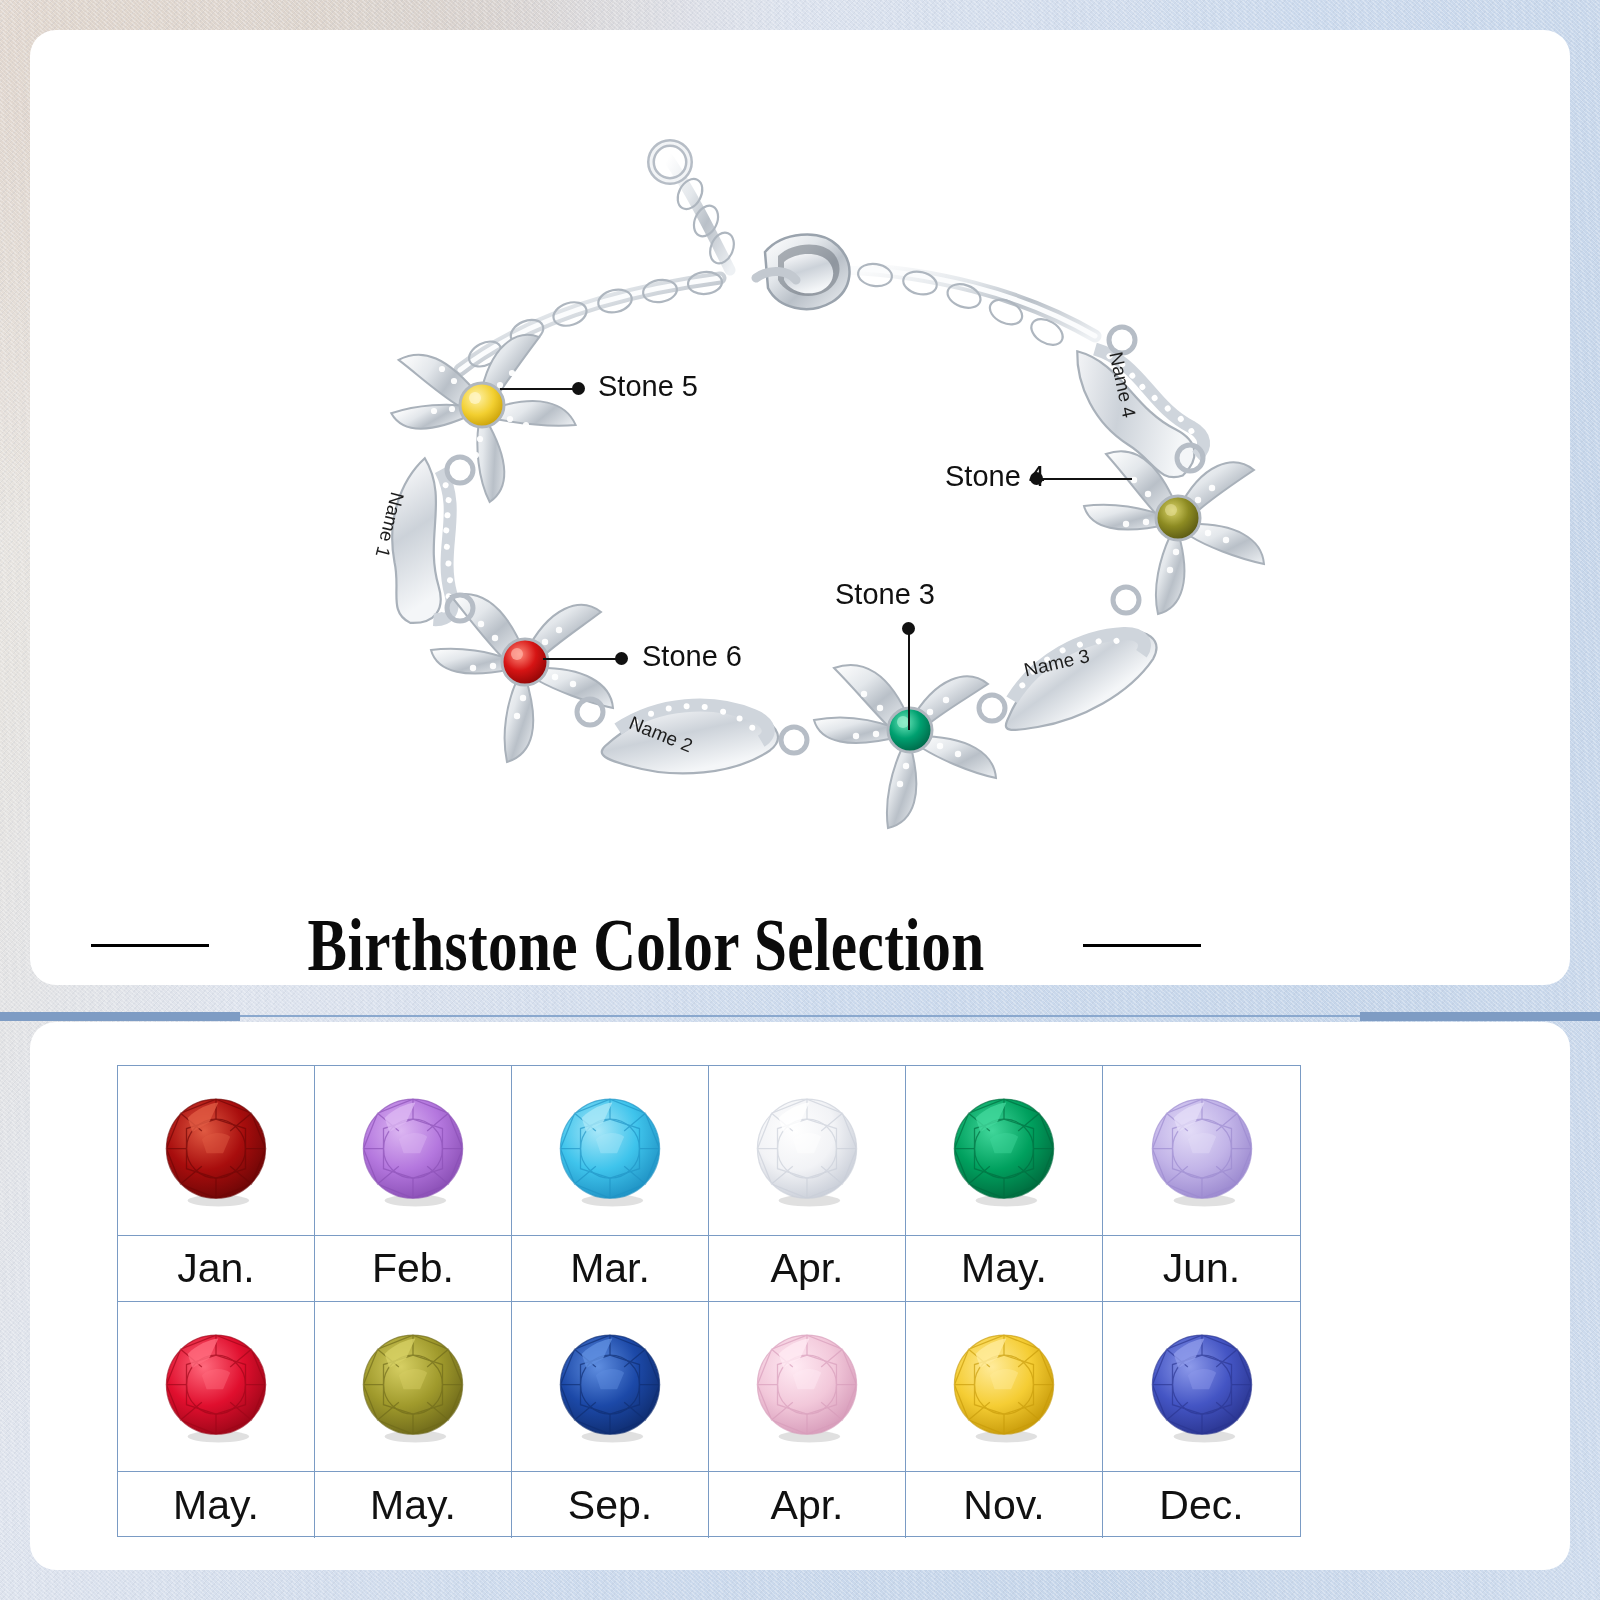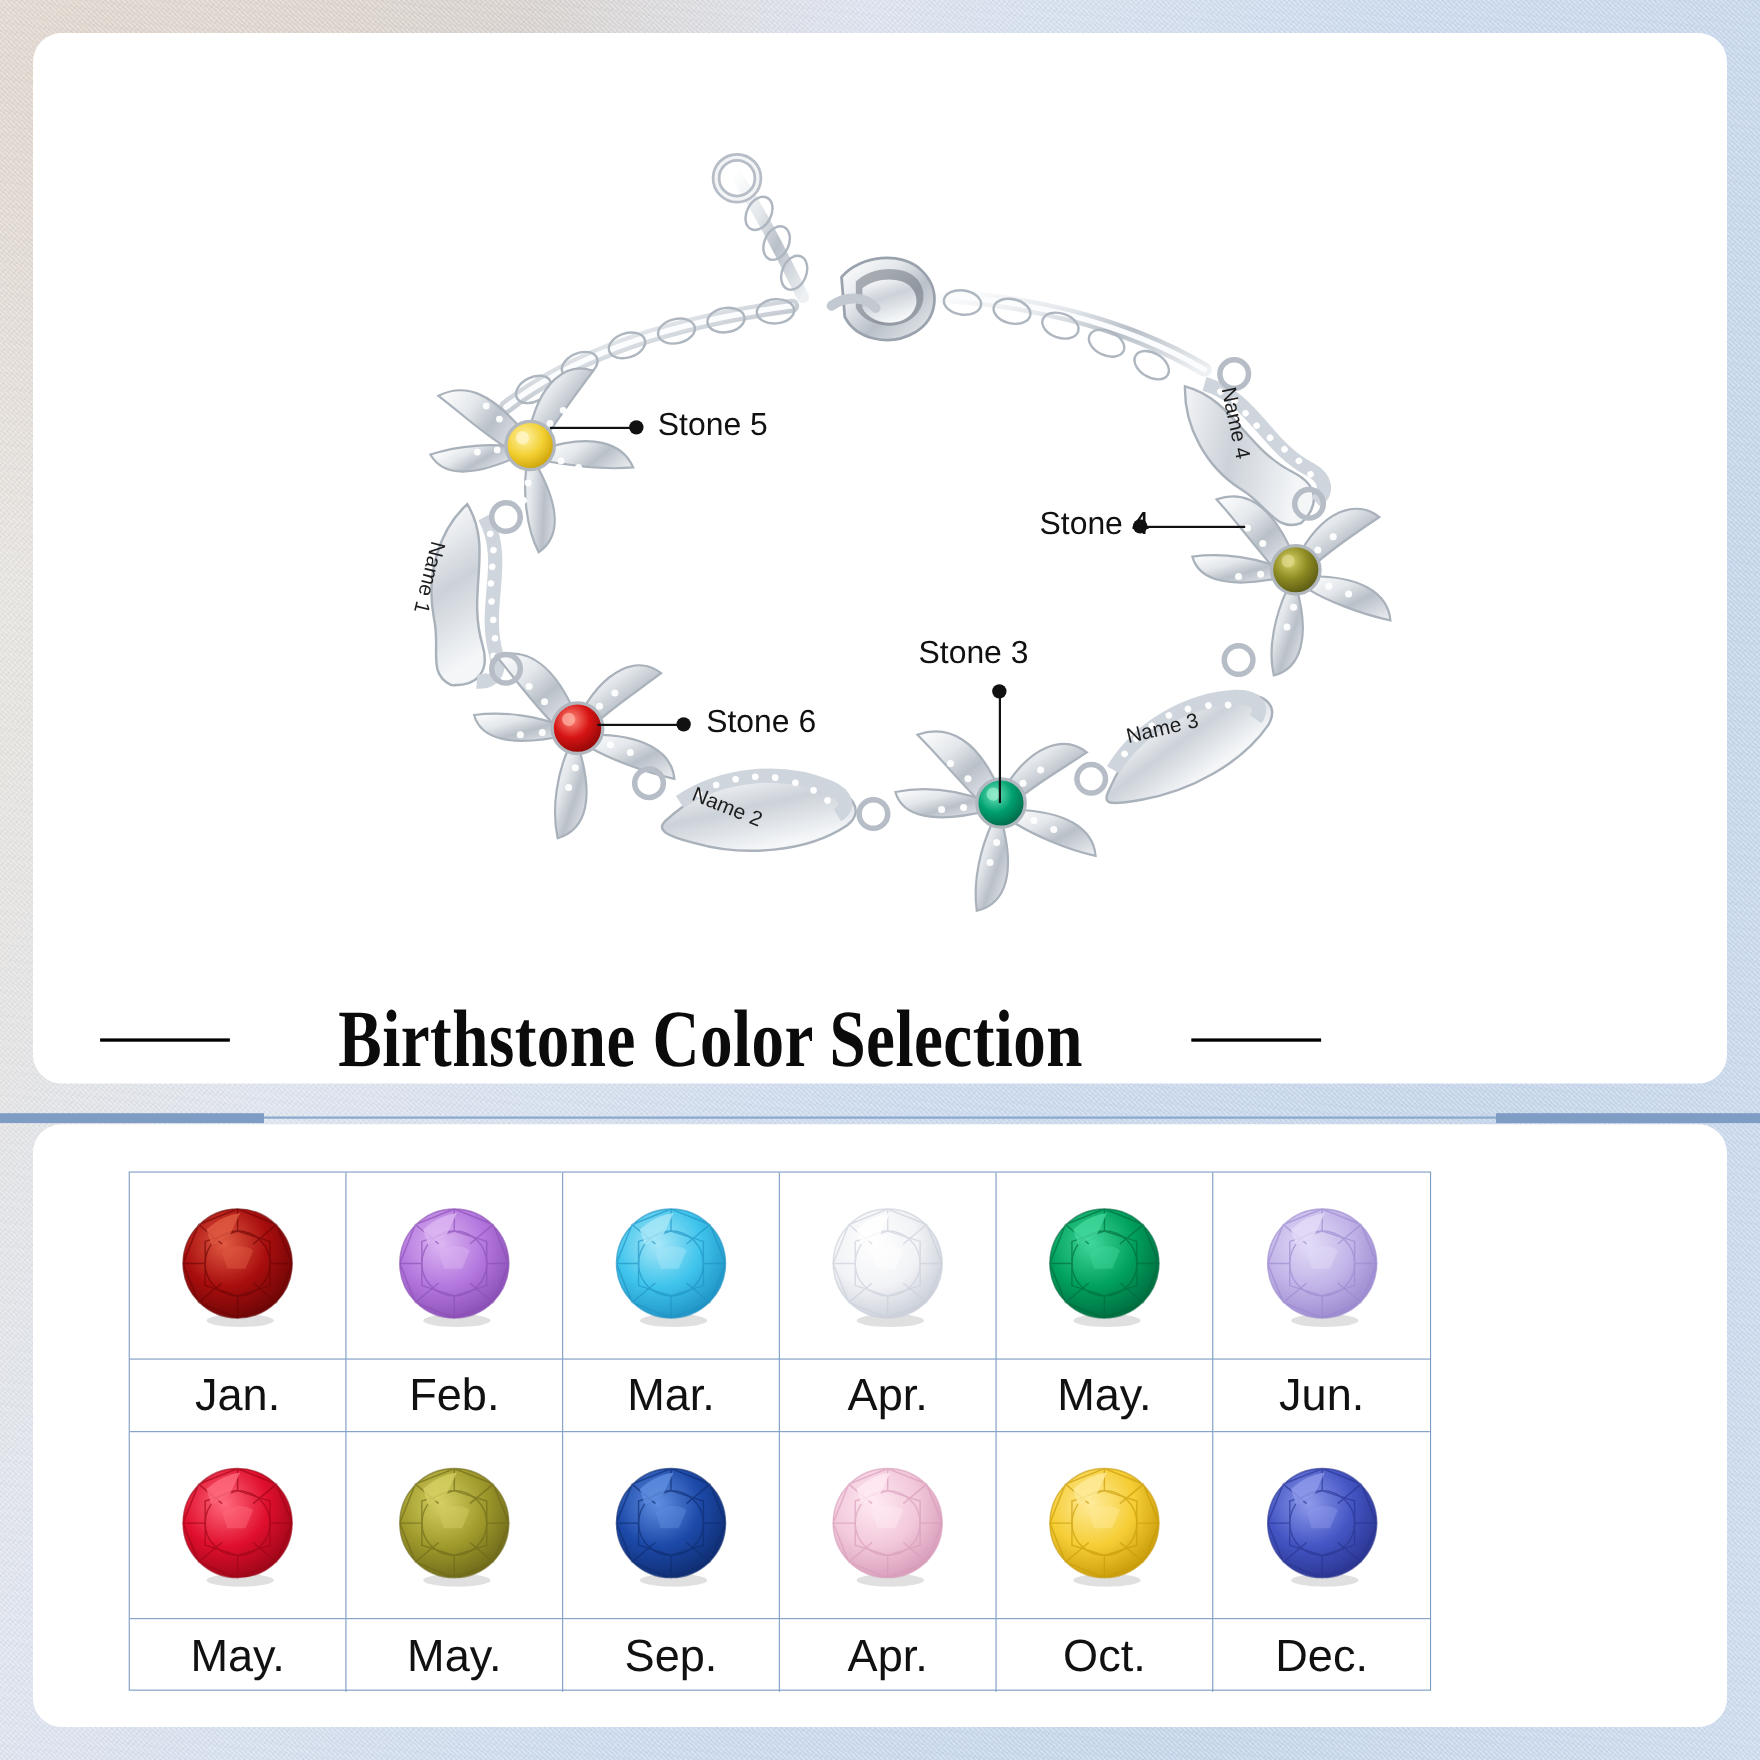--- a/index.html
+++ b/index.html
@@ -659,18 +659,18 @@
     <div class="cell lastrow">
       <span class="mlabel">May.</span>
     </div>
     <div class="cell lastrow">
       <span class="mlabel">Sep.</span>
     </div>
     <div class="cell lastrow">
       <span class="mlabel">Apr.</span>
     </div>
     <div class="cell lastrow">
-      <span class="mlabel">Oct.</span>
+      <span class="mlabel">Nov.</span>
     </div>
     <div class="cell lastcol lastrow">
       <span class="mlabel">Dec.</span>
     </div>
   </div>
 
 </body></html>

